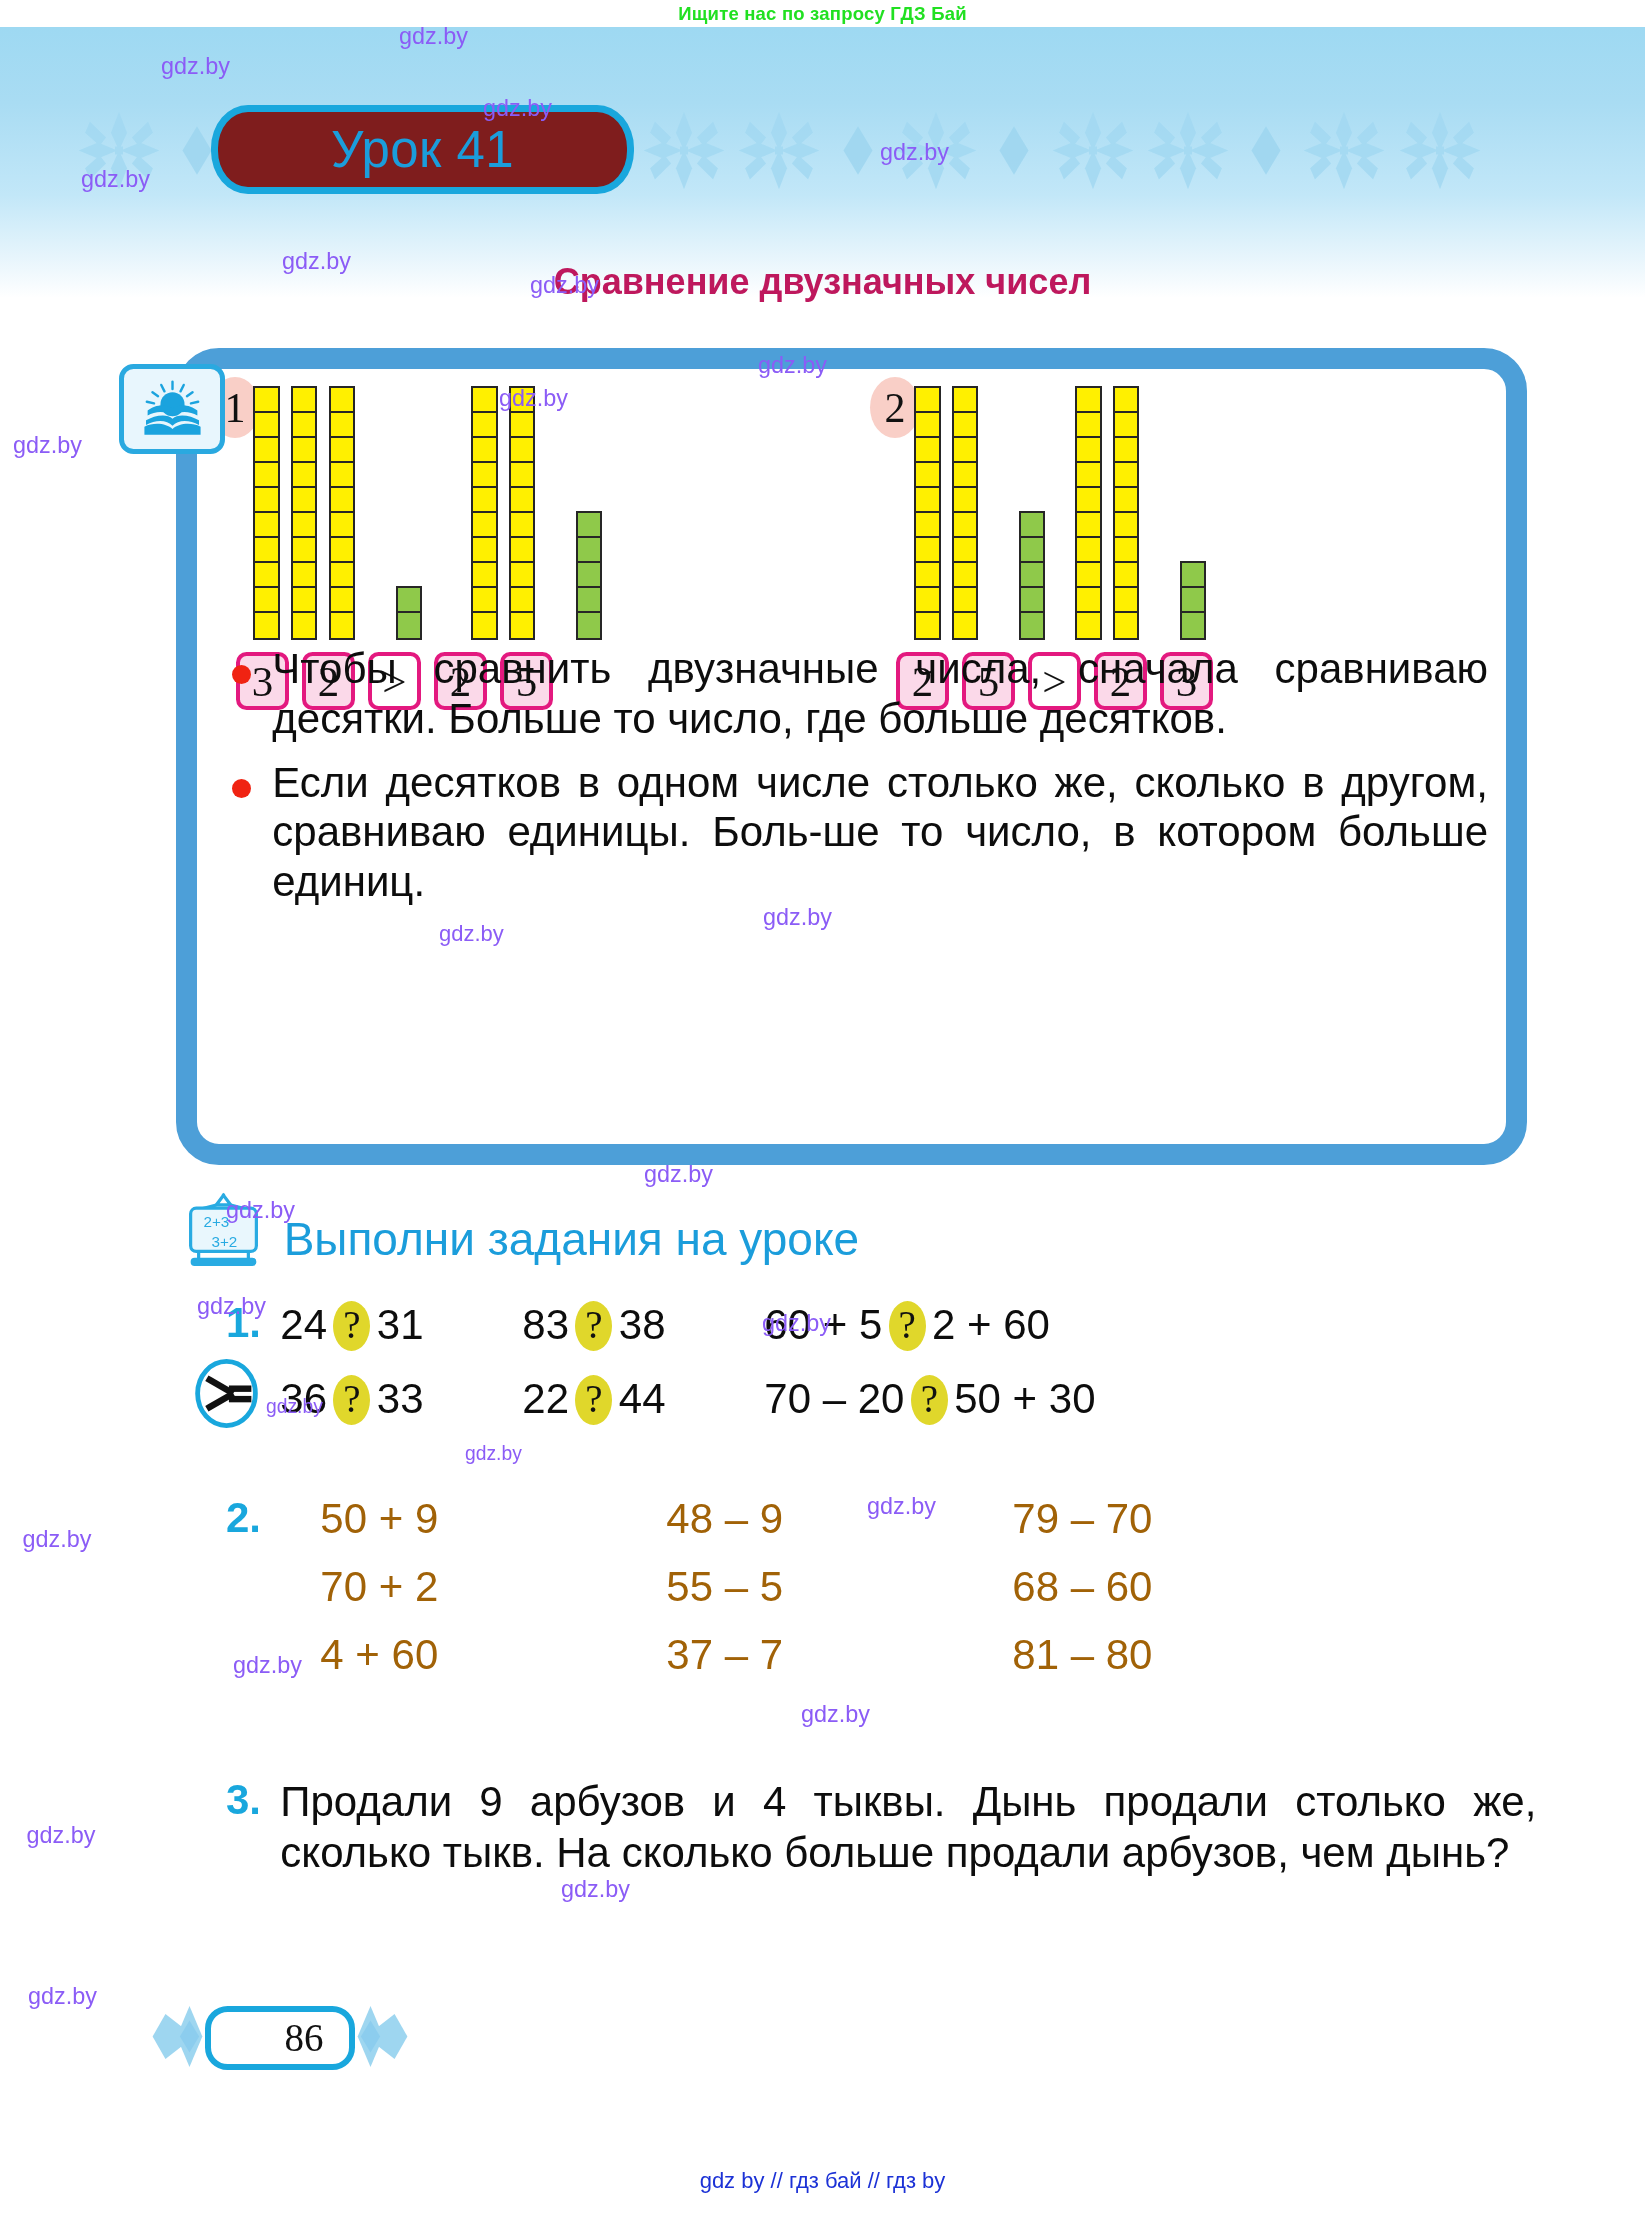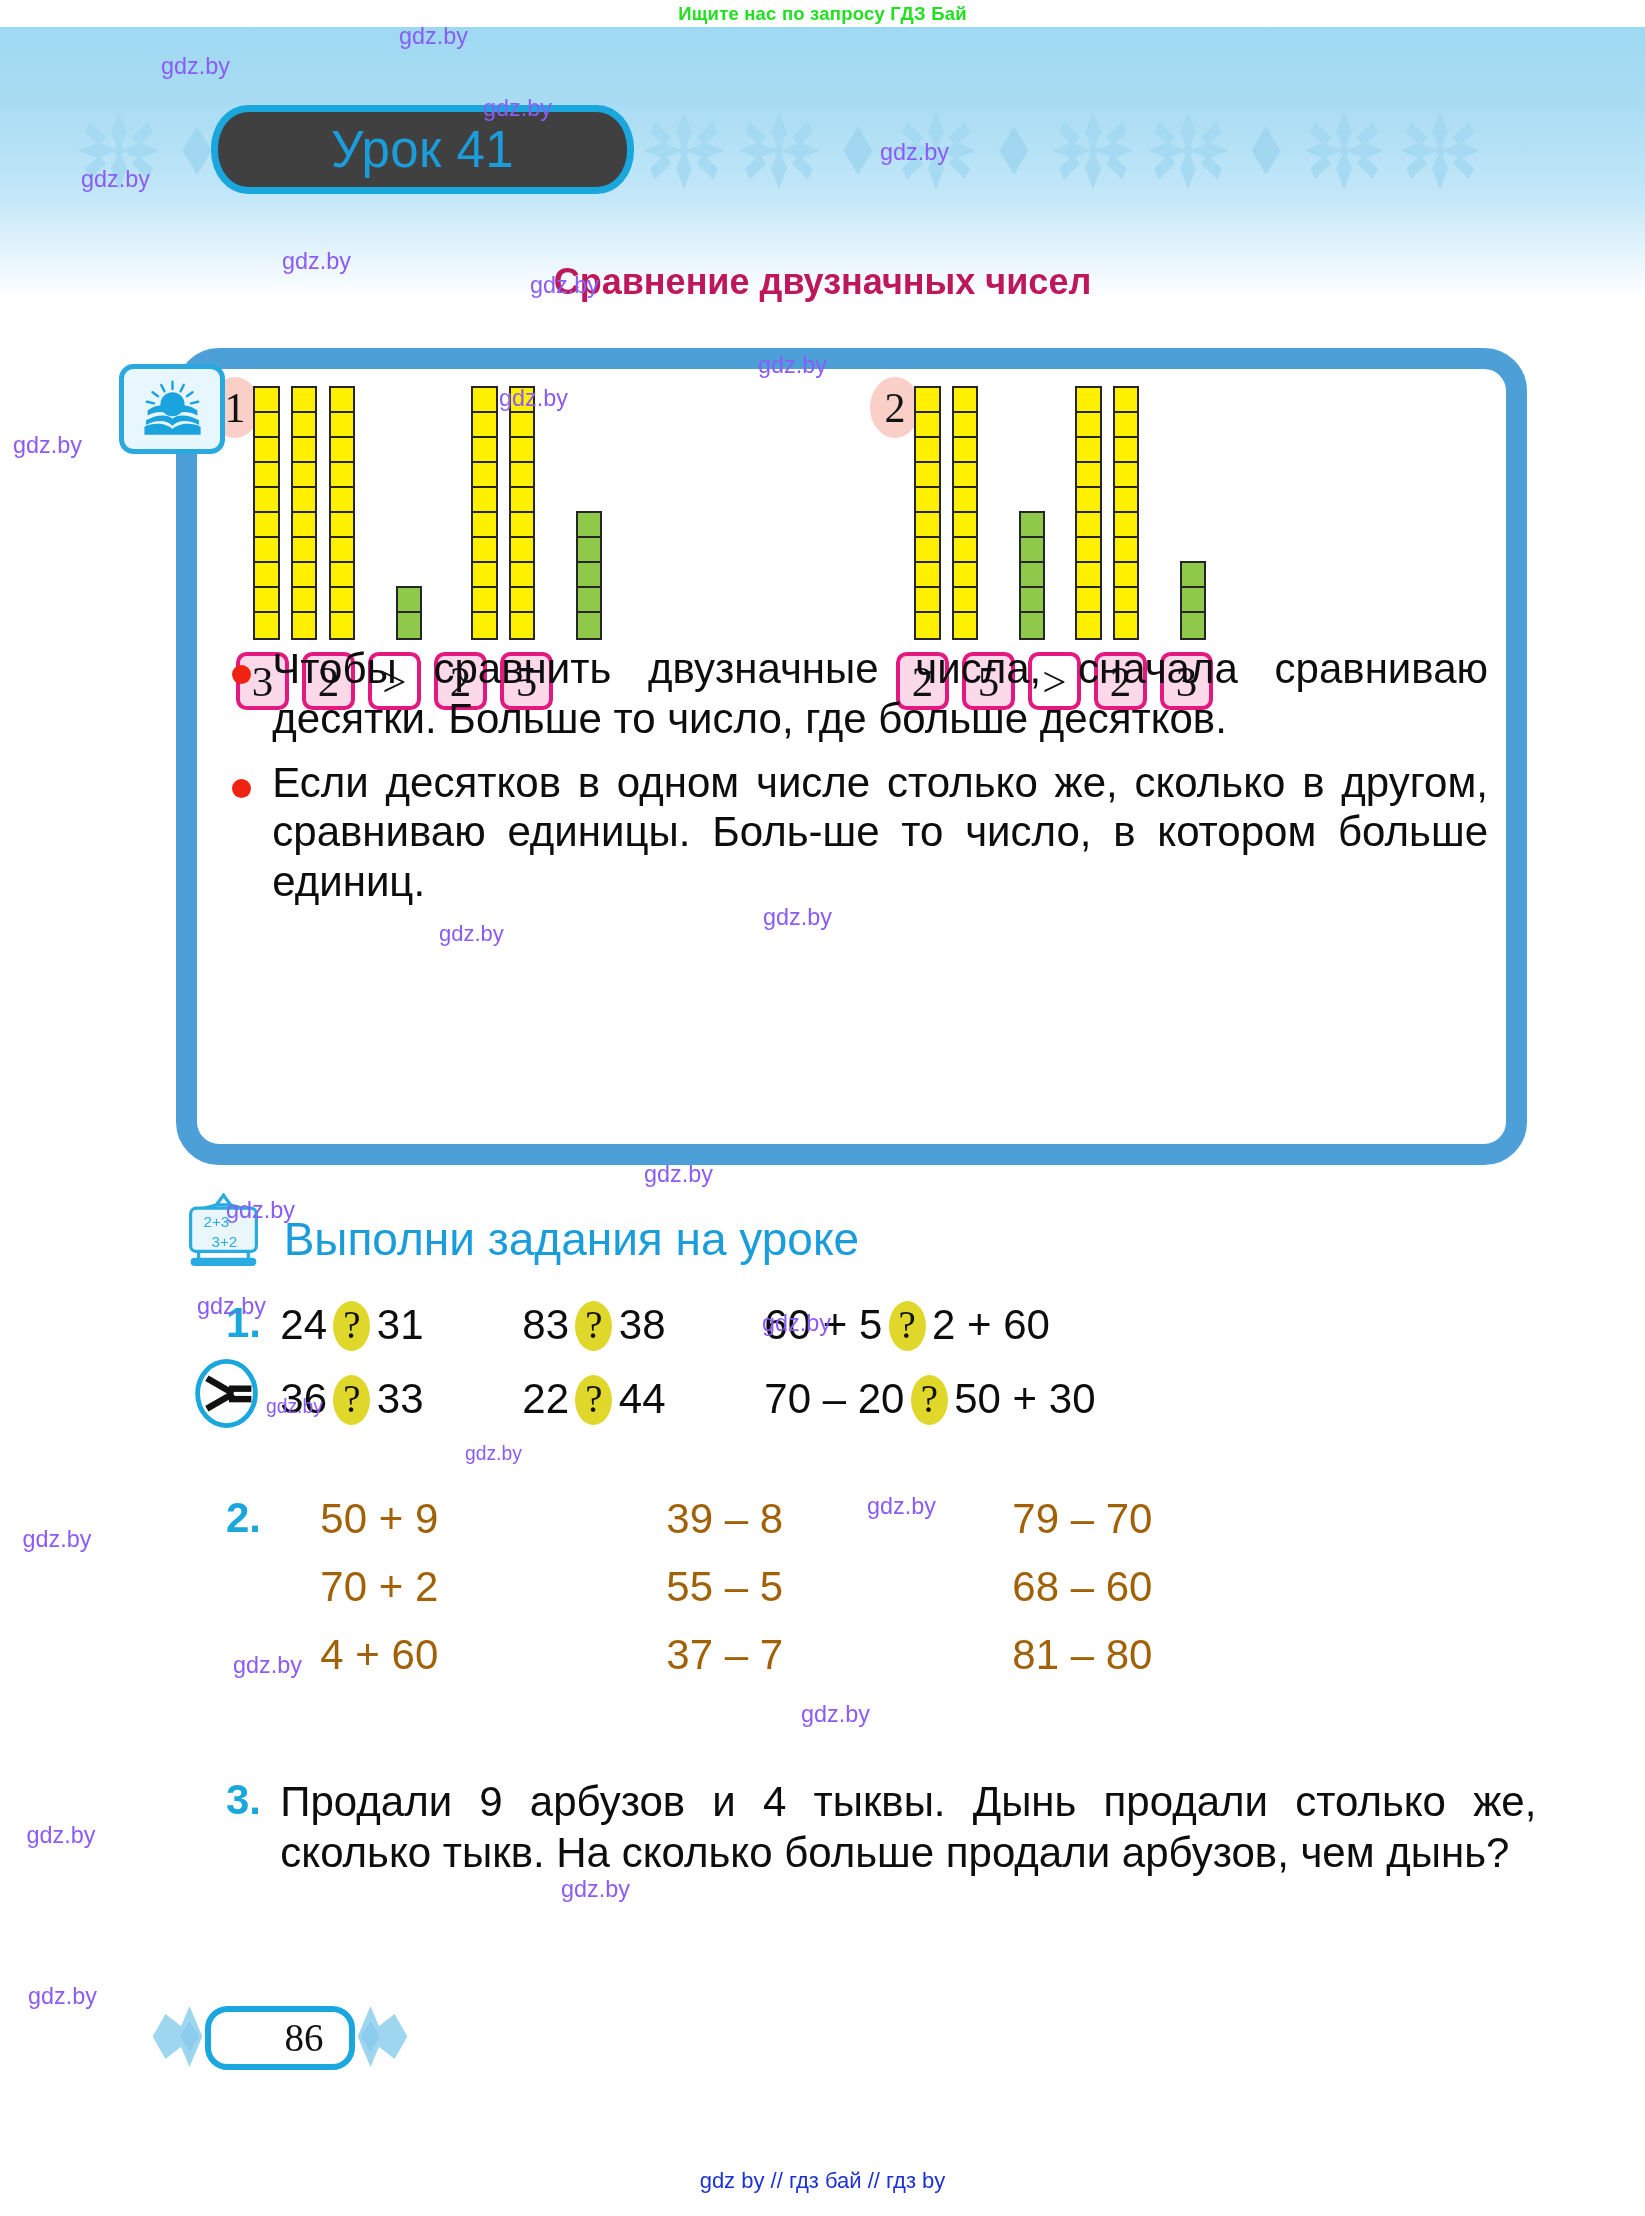--- a/index.html
+++ b/index.html
@@ -30,21 +30,21 @@
   }
   .ornament-row {
     position: absolute; top: 82px; left: 0; width: 1645px; height: 85px;
     display: flex; align-items: center; gap: 11.3px; padding-left: 77px;
   }
   .orn { flex: 0 0 auto; opacity: .85; }
 
   .lesson-pill {
     position: absolute; top: 105px; left: 211px;
     width: 423px; height: 89px;
-    background: #404040;
+    background: #7f1d1d;
     border: 7.2px solid #19a7dd;
     border-radius: 37px / 43px;
     display: flex; align-items: center; justify-content: center;
     z-index: 5;
   }
   .lesson-pill span {
     color: #1b9ddb; font-size: 51px; font-weight: 400;
     letter-spacing: 0.4px;
   }
 
@@ -677,21 +677,21 @@
 <div class="task" style="top:1494px; left:205px;">
   <div class="task-num">2.</div>
   <div class="task-body">
     <div class="calc-grid" id="task2-host">
         <div class="calc-col">
           <div class="calc-item">50 + 9</div>
           <div class="calc-item">70 + 2</div>
           <div class="calc-item">4 + 60</div>
         </div>
         <div class="calc-col">
-          <div class="calc-item">39 – 8</div>
+          <div class="calc-item">48 – 9</div>
           <div class="calc-item">55 – 5</div>
           <div class="calc-item">37 – 7</div>
         </div>
         <div class="calc-col">
           <div class="calc-item">79 – 70</div>
           <div class="calc-item">68 – 60</div>
           <div class="calc-item">81 – 80</div>
         </div>
       </div>
   </div>

